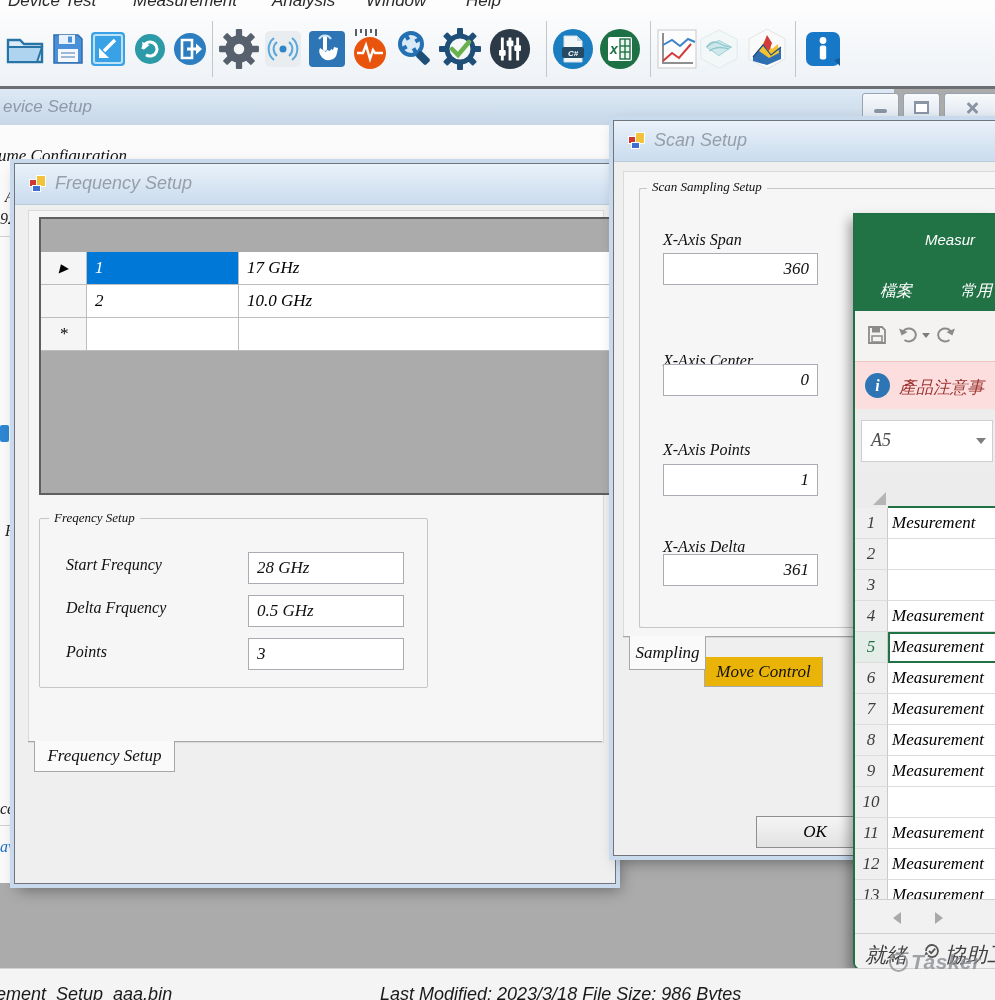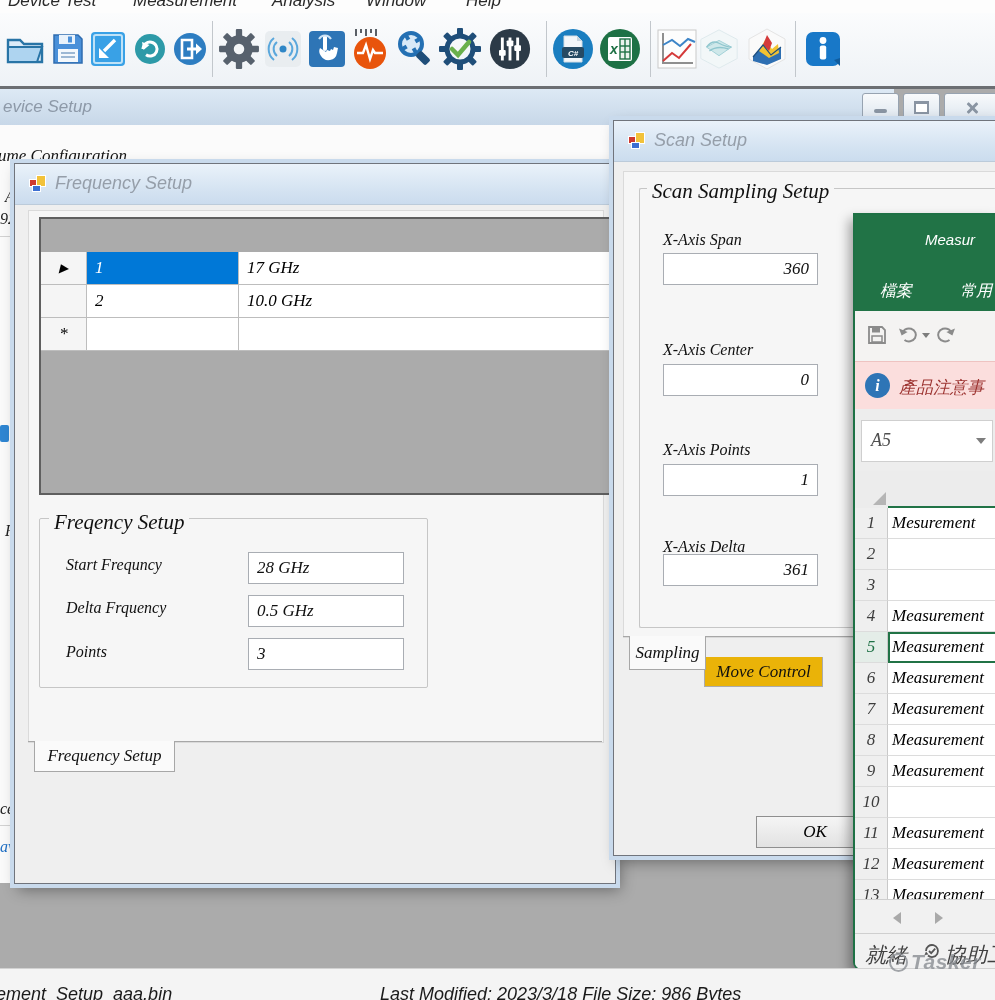--- a/index.html
+++ b/index.html
@@ -49,21 +49,21 @@
   .wf-icon .r{position:absolute;left:0;top:4px;width:6px;height:6px;background:#cf3a30;border:1px solid #fff;}
   .wf-icon .y{position:absolute;left:7px;top:0;width:8px;height:10px;background:#f2c23a;border:1px solid #fff;}
   .wf-icon .b{position:absolute;left:3px;top:10px;width:7px;height:5px;background:#3c6fd2;border:1px solid #fff;}
   .tabpage{position:absolute;background:#f6f6f6;border:1px solid #dadada;}
   .tab-hline{position:absolute;height:1px;background:#a7a7a7;}
   .tab{position:absolute;font-size:17px;font-family:"Liberation Serif",serif;color:#101010;
     display:flex;align-items:center;justify-content:center;}
   .tab.active{background:#fafafa;border:1px solid #a7a7a7;border-top:none;z-index:2;}
   .tab.idle{background:#eab308;border:1px solid #ababab;border-top:none;z-index:1;margin-top:20px;}
   .groupbox{position:absolute;border:1px solid #c6c6c6;border-radius:2px;}
-  .group-label{position:absolute;background:#f6f6f6;padding:0 5px;font-size:21px;
+  .group-label{position:absolute;background:#f6f6f6;padding:0 5px;font-size:13px;
     font-family:"Liberation Serif",serif;color:#101010;}
   .fld-label{position:absolute;font-size:16px;font-family:"Liberation Serif",serif;color:#101010;}
   .textbox{position:absolute;background:#fff;border:1px solid #a9adb3;font-size:17px;
     font-family:"Liberation Serif",serif;color:#101010;display:flex;align-items:center;}
   .tb-left{padding-left:8px;justify-content:flex-start;}
   .tb-right{padding-right:8px;justify-content:flex-end;}
 
   
   #grid{left:24px;top:53px;width:574px;height:274px;background:#ababab;border:2px solid #5f5f5f;border-right:none;}
   .g-row{position:absolute;left:0;width:574px;height:33px;background:#fff;}
@@ -407,21 +407,21 @@
           <span class="b"></span>
         </span>
       <span class="dlg-title-text">Scan Setup</span>
     </div>
     <div class="tabpage" style="left:9px;top:50px;width:372px;height:465px"></div>
     <div class="groupbox" style="left:25px;top:67px;width:356px;height:438px;border-right:none"></div>
     <span class="group-label" style="left:33px;top:58px">Scan Sampling Setup</span>
 
     <span class="fld-label" style="left:49px;top:110px">X-Axis Span</span>
     <div class="textbox tb-right" style="left:49px;top:132px;width:145px;height:30px">360</div>
-    <span class="fld-label" style="left:49px;top:220px">X-Axis Center</span>
+    <span class="fld-label" style="left:49px;top:231px">X-Axis Center</span>
     <div class="textbox tb-right" style="left:49px;top:243px;width:145px;height:30px">0</div>
     <span class="fld-label" style="left:49px;top:320px">X-Axis Points</span>
     <div class="textbox tb-right" style="left:49px;top:343px;width:145px;height:30px">1</div>
     <span class="fld-label" style="left:49px;top:417px">X-Axis Delta</span>
     <div class="textbox tb-right" style="left:49px;top:433px;width:145px;height:30px">361</div>
 
     <div class="tab-hline" style="left:9px;top:515px;width:372px"></div>
     <div class="tab active" style="left:15px;top:515px;width:75px;height:33px">Sampling</div>
     <div class="tab idle" style="left:90px;top:516px;width:117px;height:29px">Move Control</div>
 

